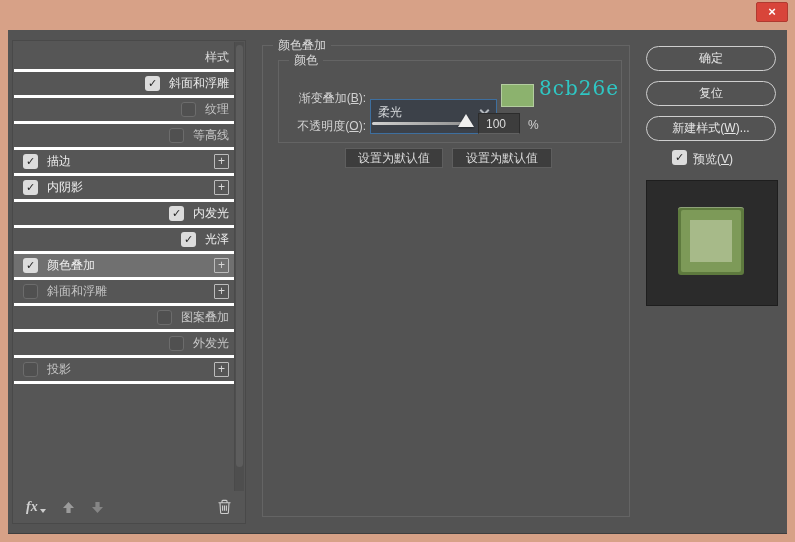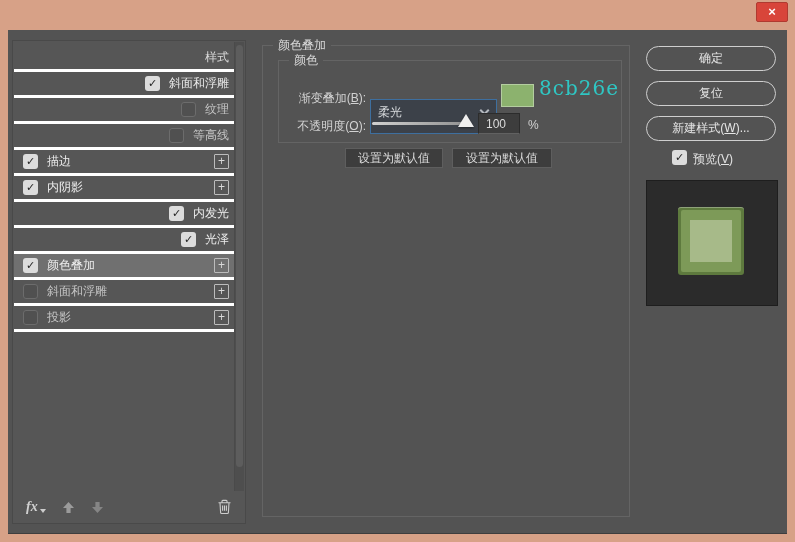--- a/index.html
+++ b/index.html
@@ -151,20 +151,28 @@
           <span class="row-label">颜色叠加</span>
           <span class="plus-btn">+</span>
         </div>
         <div class="row">
           <span class="cb unchecked"></span>
           <span class="row-label">斜面和浮雕</span>
           <span class="plus-btn">+</span>
         </div>
         <div class="row">
           <span class="cb unchecked"></span>
+          <span class="row-label">图案叠加</span>
+        </div>
+        <div class="row">
+          <span class="cb unchecked"></span>
+          <span class="row-label">外发光</span>
+        </div>
+        <div class="row">
+          <span class="cb unchecked"></span>
           <span class="row-label">投影</span>
           <span class="plus-btn">+</span>
         </div>
       </div>
 
       <div class="scrollbar">
         <div class="scroll-thumb"></div>
       </div>
 
       <div class="sidebar-footer">

